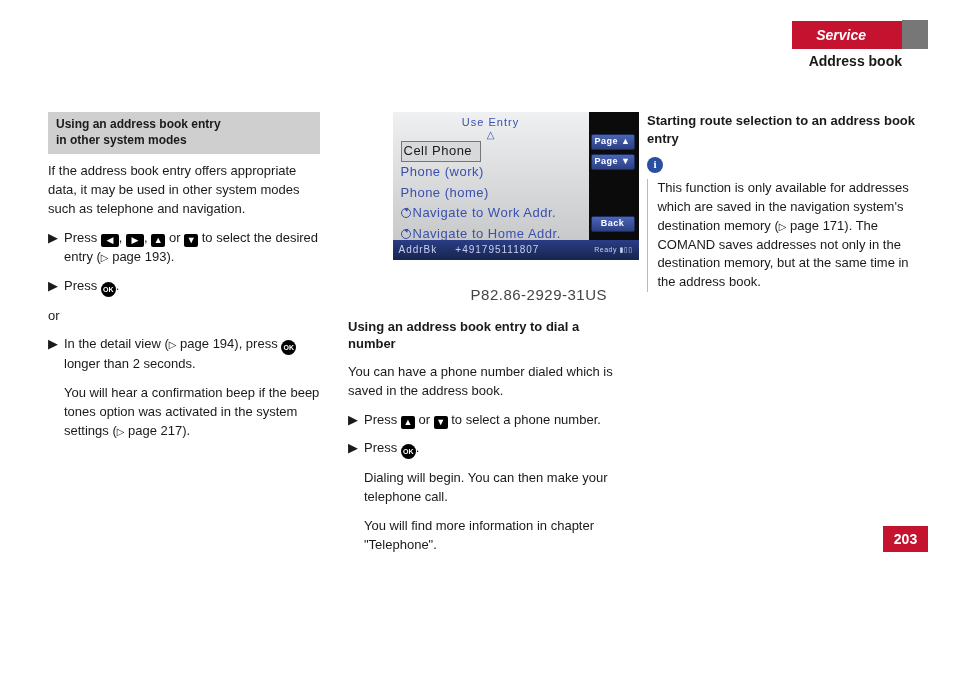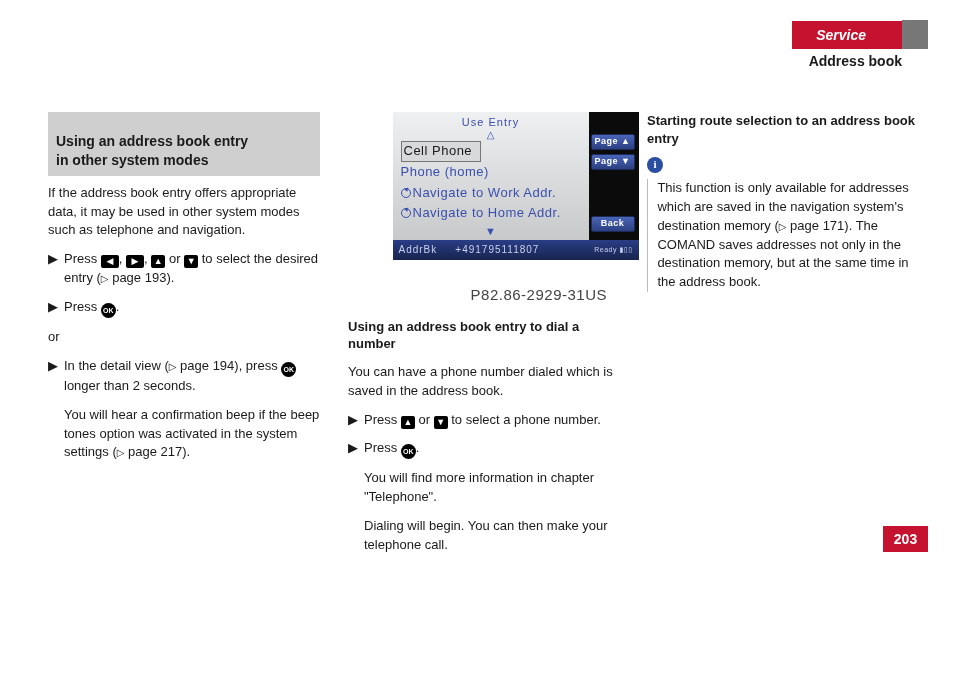--- a/index.html
+++ b/index.html
@@ -29,22 +29,22 @@
     display: flex; align-items: center; justify-content: center;
   }
 
   
   .columns { position: absolute; top: 112px; left: 48px; width: 870px; display: flex; gap: 28px; }
   .col { width: 272px; font-size: 13px; line-height: 1.45; }
   .col p { margin-bottom: 10px; }
 
   
   .grey-head {
-    background: #cfcfcf; padding: 20px 8px 6px 8px; margin-bottom: 8px; width: 272px;
-    font-weight: bold; font-size: 14px; line-height: 1.35;
+    background: #cfcfcf; padding: 4px 8px 6px 8px; margin-bottom: 8px; width: 272px;
+    font-weight: bold; font-size: 12px; line-height: 1.35;
   }
 
   
   ul.steps { list-style: none; padding-left: 0; }
   ul.steps > li { display: flex; margin-bottom: 10px; }
   ul.steps > li .bullet { flex: 0 0 16px; }
   ul.steps > li .txt { flex: 1; }
   .indent { padding-left: 16px; margin-bottom: 10px; }
   .or { margin: 0 0 10px 0; }
 
@@ -155,20 +155,21 @@
   </div>
 
   <div class="col">
     <div class="fig">
       <div class="screen">
         <div class="main">
           <div class="title">Use  Entry</div>
           <div class="uparrow">△</div>
           <div class="items">
             <div class="sel">Cell  Phone</div>
+            <div>Phone  (work)</div>
             <div>Phone  (home)</div>
             <div><span class="circ"></span><span>Navigate  to  Work  Addr.</span></div>
             <div><span class="circ"></span><span>Navigate  to  Home  Addr.</span></div>
           </div>
           <div class="downarrow">▼</div>
         </div>
         <div class="side"></div>
         <div class="sbtn" style="top:22px">Page ▲</div>
         <div class="sbtn" style="top:42px">Page ▼</div>
         <div class="sbtn" style="top:104px">Back</div>
@@ -190,22 +191,22 @@
           <span>Press </span><span class="key sq">▲</span><span> or </span><span class="key sq">▼</span><span> to select a phone number.</span>
         </span>
       </li>
       <li>
         <span class="bullet">▶</span>
         <span class="txt">
           <span>Press </span><span class="ok">OK</span><span>.</span>
         </span>
       </li>
     </ul>
+    <p class="indent">Dialing will begin. You can then make your telephone call.</p>
     <p class="indent">You will find more information in chapter "Telephone".</p>
-    <p class="indent">Dialing will begin. You can then make your telephone call.</p>
   </div>
 
   <div class="col">
     <p class="subhead">Starting route selection to an address book entry</p>
 
     <div style="margin-top:4px">
       <div class="info-icon">i</div>
       <div class="info-block">
         <div class="rule"></div>
         <div>

